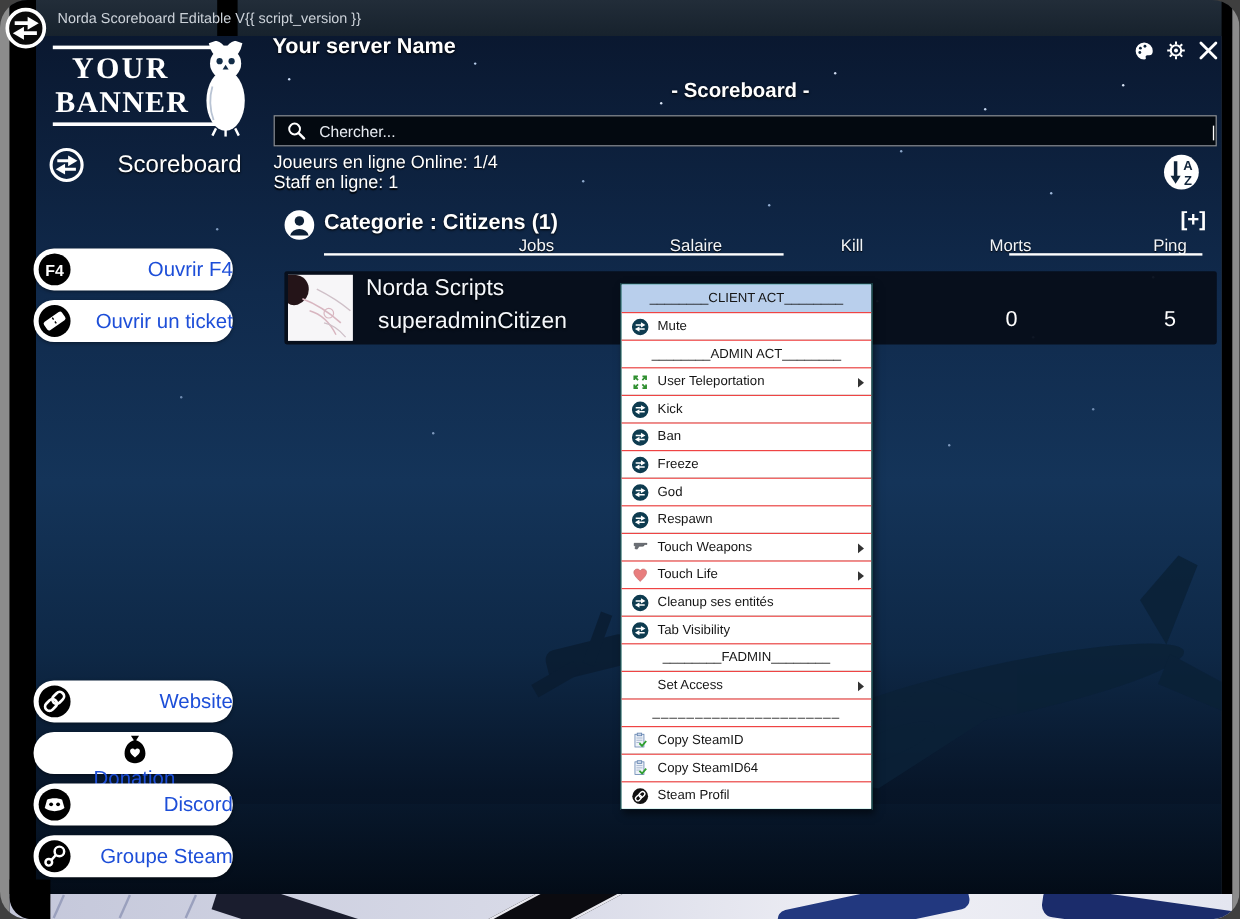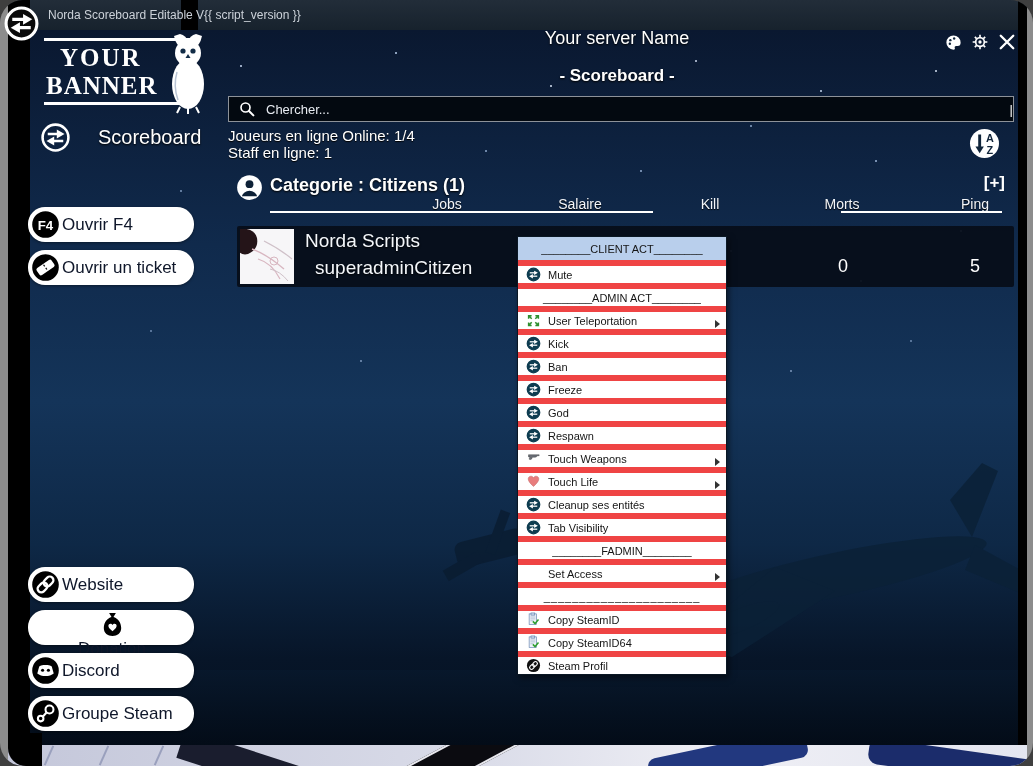--- a/index.html
+++ b/index.html
@@ -27,21 +27,21 @@
     520px 55px #d7e3f5,610px 140px #93add0,665px 30px #cdd9ee,720px 95px #8aa5c8,
     790px 60px #c2d4ec,845px 130px #9db6d8,905px 40px #d7e3f5,950px 105px #8aa5c8,
     150px 160px #7e99bd,260px 210px #8aa5c8,430px 235px #7e99bd,560px 260px #93add0,
     700px 220px #8aa5c8,830px 250px #7e99bd,930px 200px #93add0,120px 300px #6f8bb0,
     330px 330px #7e99bd,540px 360px #6f8bb0,760px 340px #7e99bd,880px 310px #6f8bb0;}
   #scene-plane{left:590px;top:395px;width:425px;height:265px;opacity:.85;}
   #scene-debris{left:405px;top:460px;width:130px;height:110px;opacity:.8;}
   #panel-ground{left:0;top:640px;width:988px;height:75px;background:linear-gradient(#08182c,#030b16);opacity:.85;}
 
   
-  #server-name{left:227px;top:28px;width:780px;text-align:center;font-size:18px;font-weight:400;text-shadow:0 1px 2px #000;}
+  #server-name{left:227px;top:28px;width:780px;text-align:left;font-size:18px;font-weight:700;text-shadow:0 1px 2px #000;}
   #subtitle{left:227px;top:66px;width:780px;text-align:center;font-size:17px;font-weight:600;text-shadow:0 1px 2px #000;}
   .hdr-icon{top:33px;width:19px;height:19px;cursor:pointer;}
   .hdr-icon svg{width:100%;height:100%;}
   #palette-btn{left:944px;}
   #settings-btn{left:970px;top:32px;width:20px;height:20px;}
   #close-btn{left:997px;top:32px;width:20px;height:20px;}
 
   
   #search-bar{left:228px;top:96px;width:786px;height:26px;background:#030910;
     border:1px solid #8d9299;display:flex;align-items:center;}
@@ -76,21 +76,21 @@
   #player-avatar svg{width:100%;height:100%;}
   #player-name{left:305px;top:230px;font-size:19px;color:#f4f7fb;text-shadow:0 1px 2px #000;}
   #player-job{left:315px;top:257px;font-size:19px;color:#f4f7fb;text-shadow:0 1px 2px #000;}
   .pval{position:absolute;top:256px;width:100px;text-align:center;font-size:18px;color:#fff;}
   #player-morts{left:793px;} #player-ping{left:925px;}
 
   
   #context-menu{left:517px;top:236px;width:210px;background:#5eead4;border:1px solid #0a1724;
     z-index:20;box-shadow:2px 3px 6px rgba(0,0,0,.5);}
   .cm-row{height:23px;display:flex;align-items:center;position:relative;
-    border-top:6px solid #ef4444;font-size:11px;color:#151515;cursor:pointer;background:#fff;}
+    border-top:1px solid #ef4444;font-size:11px;color:#151515;cursor:pointer;background:#fff;}
   .cm-row:first-child{border-top:none;}
   .cm-row.hdr{justify-content:center;cursor:default;}
   .cm-row.hl{background:#b9cfec;}
   .cm-row.sep{justify-content:center;cursor:default;letter-spacing:1px;}
   .cm-ic{width:30px;flex:none;display:flex;justify-content:center;align-items:center;}
   .cm-ic svg{width:15px;height:15px;}
   .cm-sub{position:absolute;right:6px;top:8px;width:0;height:0;
     border-left:5px solid #333;border-top:4px solid transparent;border-bottom:4px solid transparent;}
 
   
@@ -101,24 +101,24 @@
     font-weight:bold;font-size:25px;letter-spacing:2px;color:#fff;}
   #banner-line2{position:absolute;left:8px;top:38px;font-family:"Liberation Serif",serif;
     font-weight:bold;font-size:25px;letter-spacing:1px;color:#fff;}
   #owl{position:absolute;left:120px;top:0px;width:60px;height:80px;}
   #nav-scoreboard{left:38px;top:120px;width:175px;height:38px;cursor:pointer;}
   #nav-scoreboard .nico{position:absolute;left:2px;top:2px;width:31px;height:31px;}
   #nav-scoreboard .nico svg{width:100%;height:100%;}
   #nav-label{position:absolute;left:60px;top:6px;font-size:20px;color:#fff;text-shadow:0 1px 2px #000;}
 
   .side-btn{position:absolute;left:28px;width:166px;height:35px;background:#fff;border-radius:17px;
-    display:flex;align-items:center;cursor:pointer;box-shadow:0 1px 3px rgba(0,0,0,.4);z-index:15;}
+    display:flex;align-items:center;cursor:pointer;box-shadow:0 1px 3px rgba(0,0,0,.4);z-index:15;justify-content:space-between;}
   .side-btn .bic{width:29px;height:29px;margin-left:3px;flex:none;}
   .side-btn .bic svg{width:100%;height:100%;}
-  .side-btn .blb{color:#0f172a;font-size:17px;margin-left:2px;white-space:nowrap;}
+  .side-btn .blb{color:#1d4ed8;font-size:17px;margin-left:2px;white-space:nowrap;}
 
   
   #scene-bottom{left:8px;top:745px;width:1019px;height:21px;background:linear-gradient(90deg,#c4c7da,#d9dbe8 45%,#efeff5 70%,#e4e6f0);overflow:hidden;}
   .tile-line{position:absolute;top:0;width:2px;height:21px;background:#9aa0bd;transform:rotate(24deg);}
   #scene-dark1{position:absolute;left:170px;top:2px;width:120px;height:30px;background:#1a1d2e;transform:rotate(18deg);}
   #scene-sign{position:absolute;left:390px;top:-4px;width:120px;height:34px;background:#0b0b10;transform:rotate(-28deg);border:2px solid #e8e8ee;}
   #scene-blue1{position:absolute;left:640px;top:-2px;width:160px;height:30px;background:#22387f;transform:rotate(-12deg);border-radius:8px;}
   #scene-blue2{position:absolute;left:860px;top:4px;width:170px;height:26px;background:#1b2c6b;transform:rotate(8deg);border-radius:10px;}
   #corner-bl{left:8px;top:733px;width:34px;height:33px;background:#000;border-bottom-left-radius:18px;}
 </style>

